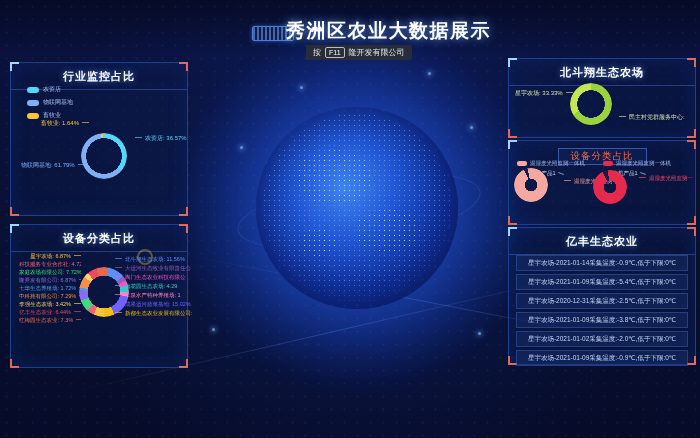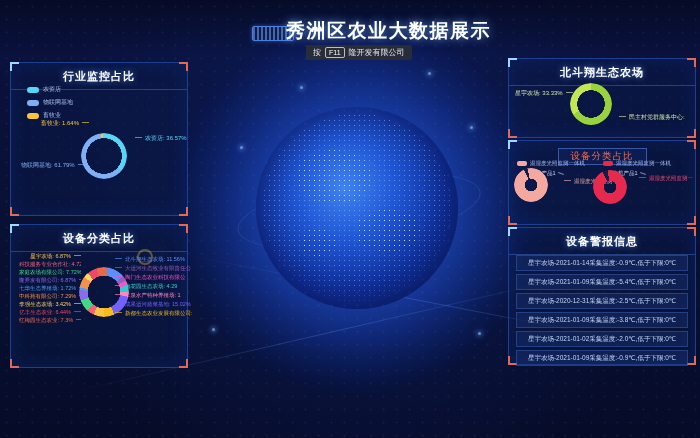--- a/index.html
+++ b/index.html
@@ -246,21 +246,21 @@
     <span class="sw" style="background: rgb(232, 41, 78);"></span>
     <span class="lt">温湿度光照监测一体机</span>
   </div>
   <div class="co coD coD2s">一体机产品1</div>
   <div class="donut hole38 d-c2" style="background: conic-gradient(from -8deg, rgb(232, 41, 78) 0%, rgb(232, 41, 78) 95%, rgb(18, 31, 78) 95%, rgb(18, 31, 78) 100%);"></div>
   <div class="co pl coD coD2m" style="color: rgb(255, 77, 106);">温湿度光照监测一</div>
 </section>
 
 <section class="panel pe">
   <div class="bcorners"></div>
-  <h2 class="ptitle">设备警报信息</h2>
+  <h2 class="ptitle">亿丰生态农业</h2>
   <ul class="alerts">
 
       <li>星宇农场-2021-01-14采集温度:-0.9℃,低于下限:0℃</li>
 
       <li>星宇农场-2021-01-09采集温度:-5.4℃,低于下限:0℃</li>
 
       <li>星宇农场-2020-12-31采集温度:-2.5℃,低于下限:0℃</li>
 
       <li>星宇农场-2021-01-09采集温度:-3.8℃,低于下限:0℃</li>
 

